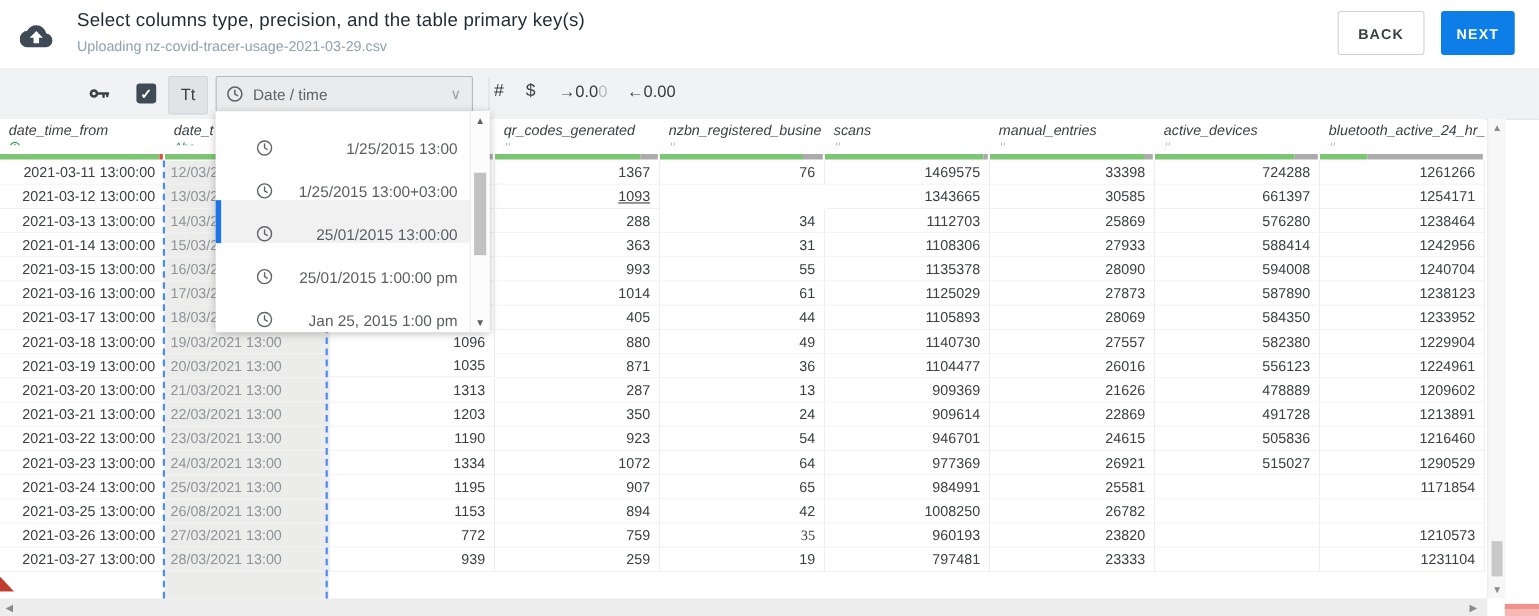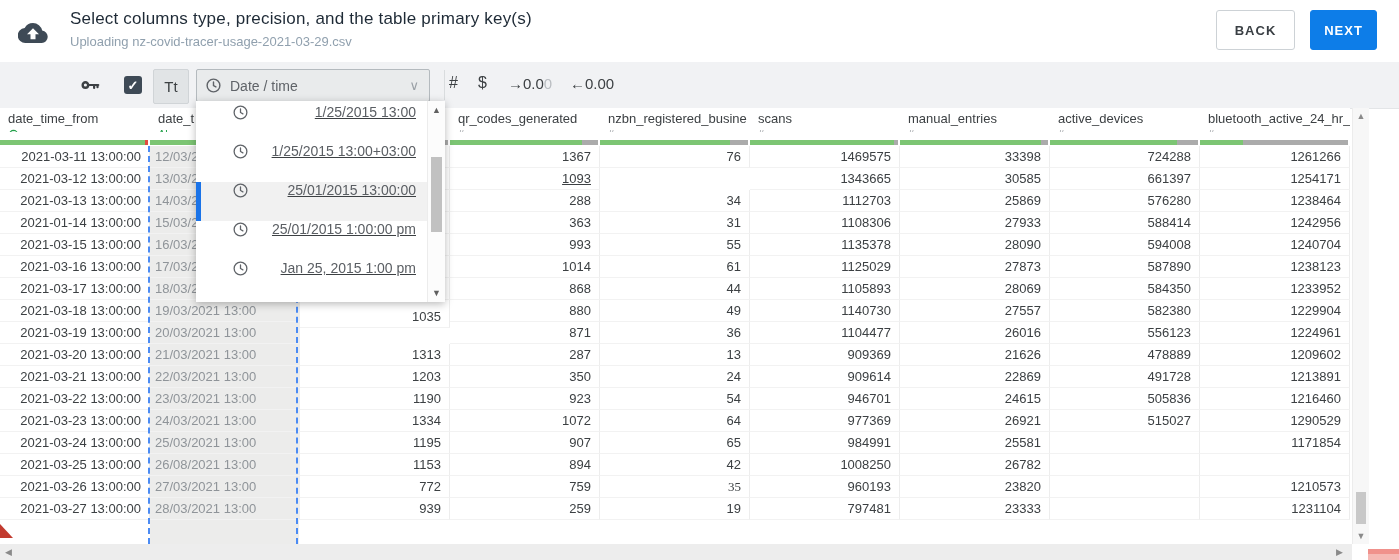--- a/index.html
+++ b/index.html
@@ -29,21 +29,21 @@
   .type-select .lbl{margin-left:8px;font-size:14px;color:#5f6368;flex:1;}
   .type-select .chev{margin-right:10px;color:#9aa0a6;font-size:13px;}
   .tb-div{position:absolute;left:444px;top:8px;width:1px;height:30px;background:#d9dcde;}
   .tb-sym{position:absolute;top:12px;font-size:16px;color:#3c4043;cursor:pointer;}
   .tb-dec{position:absolute;top:13px;font-size:15px;color:#3c4043;cursor:pointer;}
   .tb-dec .faded{color:#b9bdc1;}
 
   
   .thead{position:absolute;left:0;top:108px;width:1350px;height:38px;background:#fff;}
   .col-head{position:absolute;top:0;width:150px;height:24px;box-sizing:border-box;padding:3px 0 0 8px;
-       overflow:hidden;white-space:nowrap;cursor:pointer;}
+       overflow:hidden;white-space:nowrap;cursor:pointer;font-style:italic;}
   .col-name{font-size:13px;color:#3c4043;}
   .col-badge{font-size:11px;margin-top:2px;height:12px;}
   .badge-green{color:#23a04a;}
   .badge-gray{color:#8d9296;}
   .badge-clock{width:11px;height:11px;color:#23a04a;display:inline-block;}
   .col-bar{position:absolute;top:32px;height:5px;width:148px;display:flex;}
   .col-bar div{height:100%;}
 
   
   .tbody{position:absolute;left:0;top:146px;width:1350px;height:398px;}
@@ -53,21 +53,21 @@
   .ar{text-align:right;padding-right:8px;color:#3c4043;}
   .al{text-align:left;padding-left:5px;color:#3c4043;}
   .sel{background:#ececeb;color:#8f9499;}
   .sel-ext{position:absolute;left:150px;top:520px;width:149px;height:24px;background:#ececeb;}
   .sel-outline{position:absolute;left:148px;top:146px;width:150px;height:398px;box-sizing:border-box;
        border-left:2px dashed #4b8bf4;border-right:2px dashed #4b8bf4;pointer-events:none;z-index:6;}
 
   
   .dd-panel{position:absolute;left:196px;top:101px;width:249px;height:201px;background:#fff;z-index:30;
        box-shadow:0 2px 8px rgba(0,0,0,.28);padding-top:3px;box-sizing:border-box;}
-  .dd-item{position:relative;height:39px;display:flex;align-items:flex-start;width:calc(100% - 17px);cursor:pointer;text-decoration:underline;}
+  .dd-item{position:relative;height:39px;display:flex;align-items:flex-end;width:calc(100% - 17px);cursor:pointer;}
   .dd-item .clock{width:17px;height:17px;margin-left:36px;color:#5f6368;flex:none;}
   .dd-item .txt{flex:1;text-align:right;margin-right:12px;font-size:14px;color:#5a5e63;}
   .dd-item.on{background:#f1f1f1;}
   .dd-item.on::before{content:"";position:absolute;left:0;top:0;width:5px;height:100%;background:#1a73e8;}
   .dd-scroll{position:absolute;right:0;top:0;width:17px;height:100%;background:#fcfcfc;border-left:1px solid #ececec;}
   .dd-scroll .up{position:absolute;top:4px;left:0;width:100%;text-align:center;font-size:9px;color:#606060;}
   .dd-scroll .dn{position:absolute;bottom:4px;left:0;width:100%;text-align:center;font-size:9px;color:#606060;}
   .dd-thumb{position:absolute;left:3px;top:56px;width:11px;height:75px;background:#c1c1c1;}
 
   
@@ -251,38 +251,38 @@
       <div class="cell ar" style="left: 300px; top: 110px;"></div>
       <div class="cell ar" style="left: 450px; top: 110px;">1014</div>
       <div class="cell ar" style="left: 600px; top: 110px;">61</div>
       <div class="cell ar" style="left: 750px; top: 110px;">1125029</div>
       <div class="cell ar" style="left: 900px; top: 110px;">27873</div>
       <div class="cell ar" style="left: 1050px; top: 110px;">587890</div>
       <div class="cell ar" style="left: 1200px; top: 110px;">1238123</div>
       <div class="cell ar" style="left: 0px; top: 132px;">2021-03-17 13:00:00</div>
       <div class="cell al sel" style="left: 150px; top: 132px;">18/03/2021 13:00</div>
       <div class="cell ar" style="left: 300px; top: 132px;"></div>
-      <div class="cell ar" style="left: 450px; top: 132px;">868</div>
+      <div class="cell ar" style="left: 450px; top: 132px;">405</div>
       <div class="cell ar" style="left: 600px; top: 132px;">44</div>
       <div class="cell ar" style="left: 750px; top: 132px;">1105893</div>
       <div class="cell ar" style="left: 900px; top: 132px;">28069</div>
       <div class="cell ar" style="left: 1050px; top: 132px;">584350</div>
       <div class="cell ar" style="left: 1200px; top: 132px;">1233952</div>
       <div class="cell ar" style="left: 0px; top: 154px;">2021-03-18 13:00:00</div>
       <div class="cell al sel" style="left: 150px; top: 154px;">19/03/2021 13:00</div>
       <div class="cell ar" style="left: 300px; top: 154px;">1096</div>
       <div class="cell ar" style="left: 450px; top: 154px;">880</div>
       <div class="cell ar" style="left: 600px; top: 154px;">49</div>
       <div class="cell ar" style="left: 750px; top: 154px;">1140730</div>
       <div class="cell ar" style="left: 900px; top: 154px;">27557</div>
       <div class="cell ar" style="left: 1050px; top: 154px;">582380</div>
       <div class="cell ar" style="left: 1200px; top: 154px;">1229904</div>
       <div class="cell ar" style="left: 0px; top: 176px;">2021-03-19 13:00:00</div>
       <div class="cell al sel" style="left: 150px; top: 176px;">20/03/2021 13:00</div>
-      <div class="cell ar" style="left: 300px; top: 160px;">1035</div>
+      <div class="cell ar" style="left: 300px; top: 175px;">1035</div>
       <div class="cell ar" style="left: 450px; top: 176px;">871</div>
       <div class="cell ar" style="left: 600px; top: 176px;">36</div>
       <div class="cell ar" style="left: 750px; top: 176px;">1104477</div>
       <div class="cell ar" style="left: 900px; top: 176px;">26016</div>
       <div class="cell ar" style="left: 1050px; top: 176px;">556123</div>
       <div class="cell ar" style="left: 1200px; top: 176px;">1224961</div>
       <div class="cell ar" style="left: 0px; top: 198px;">2021-03-20 13:00:00</div>
       <div class="cell al sel" style="left: 150px; top: 198px;">21/03/2021 13:00</div>
       <div class="cell ar" style="left: 300px; top: 198px;">1313</div>
       <div class="cell ar" style="left: 450px; top: 198px;">287</div>

